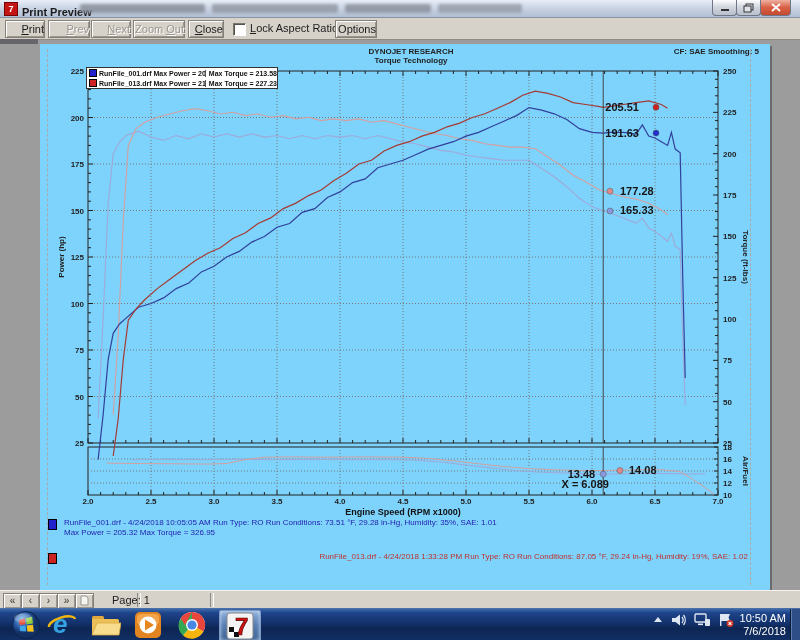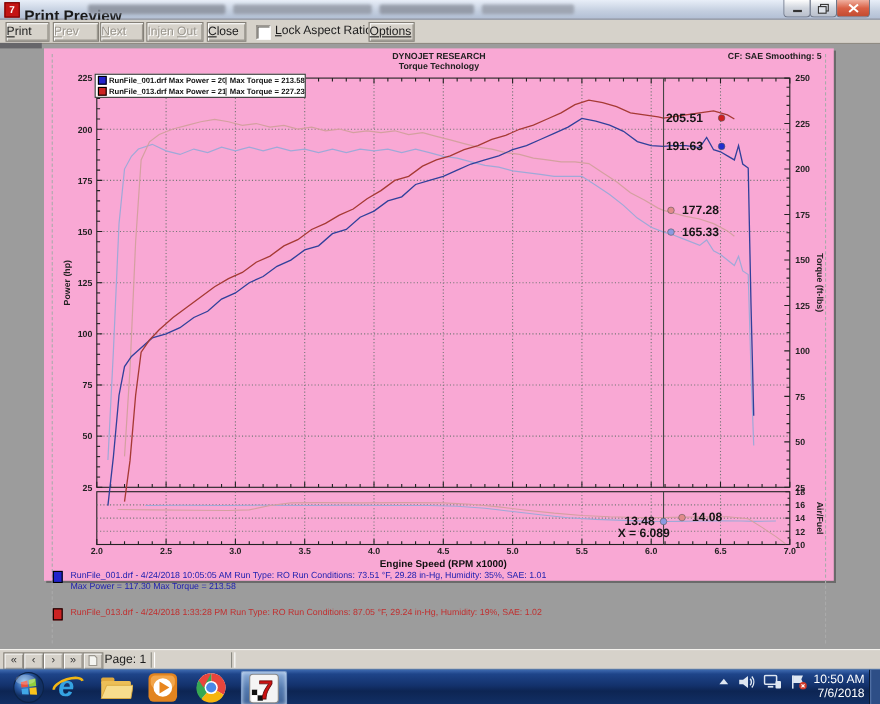--- a/index.html
+++ b/index.html
@@ -4,62 +4,62 @@
 <style>
   html,body{margin:0;padding:0;}
   body{width:800px;height:640px;overflow:hidden;position:relative;background:#9c9c9c;
        font-family:"Liberation Sans",sans-serif;-webkit-font-smoothing:none;}
   .abs{position:absolute;}
   
   #titlebar{left:0;top:0;width:800px;height:17px;
     background:linear-gradient(#e8eef8,#c3cedf 60%,#b2bfd4);border-bottom:1px solid #8a93a5;}
   #app-icon{left:4px;top:2px;width:12px;height:12px;background:#c41414;border:1px solid #700;
     color:#fff;font-size:9px;font-weight:bold;text-align:center;line-height:12px;}
-  #title-text{left:22px;top:6px;font-size:14px;font-weight:600;color:#1a1a1a;}
+  #title-text{left:22px;top:6px;font-size:11px;font-weight:600;color:#1a1a1a;}
   .redact{top:4px;height:9px;border-radius:2px;filter:blur(1.5px);opacity:.8;}
   .winbtn{top:0px;height:15px;border:1px solid #6e7687;border-top:none;
     border-radius:0 0 4px 4px;background:linear-gradient(#fdfdfd,#cfd4dd 50%,#b9c0cc);
     display:flex;align-items:center;justify-content:center;}
   #btn-close-win{background:linear-gradient(#f0b0a0,#d96045 50%,#c24a30);}
   
   #toolbar{left:0;top:18px;width:800px;height:21px;background:#d6d2ca;
     border-bottom:1px solid #8f8b83;}
   .btn{position:absolute;top:2px;height:16px;background:#d6d2ca;border:1px solid #848078;
     box-shadow:inset 1px 1px 0 #ffffff, inset -1px -1px 0 #9a968e;
-    font-size:11px;color:#1c1c1c;text-align:center;display:flex;align-items:center;justify-content:flex-start;}
+    font-size:11px;color:#1c1c1c;text-align:center;display:flex;align-items:center;justify-content:flex-end;}
   .btn.disabled{color:#9b978f;text-shadow:1px 1px 0 #fff;}
   .k{text-decoration:underline;}
   #chk-lock{left:233px;top:5px;width:11px;height:11px;background:#fff;
     border:1px solid;border-color:#7a766e #fff #fff #7a766e;box-shadow:inset 1px 1px 0 #55524c;}
   #lbl-lock{left:250px;top:4px;font-size:11px;color:#1c1c1c;}
   #corner-dark{left:0;top:39px;width:38px;height:5px;background:#66666a;}
   
-  #page{left:40px;top:44px;width:718px;height:484px;background:#f9a8d4;
-    box-shadow:2px 2px 0 #6a6a6a;}
+  #page{left:40px;top:44px;width:718px;height:546px;background:#7dd3fc;
+    box-shadow:2px 2px 0 #6a6a6a;padding-left:12px;}
   .hdr{width:718px;text-align:center;font-size:8px;font-weight:bold;color:#222;}
   #hdr-right{right:11px;top:3px;font-size:8px;font-weight:bold;color:#222;}
   .margin-dash{top:5px;height:536px;width:0;border-left:1px dashed #aaa;}
   
   #legend{left:46px;top:23px;width:190px;background:#fff;border:1px solid #333;
     font-size:7px;font-weight:bold;color:#111;}
   .lg-row{display:flex;align-items:center;height:10px;}
   .lg-sw{width:6px;height:6px;margin:0 2px 0 2px;border:1px solid #000;flex:none;}
   .lg-left{width:112px;white-space:nowrap;overflow:hidden;}
   .lg-right{border-left:1px solid #555;padding-left:3px;white-space:nowrap;}
   
   .run{left:8px;width:700px;font-size:8px;line-height:10px;white-space:nowrap;}
   .run-sq{position:absolute;left:0;top:1px;width:7px;height:9px;border:1px solid #000;}
   .run-lines{margin-left:16px;}
   
   #statusbar{left:0;top:590px;width:800px;height:18px;background:#d6d2ca;border-top:1px solid #f4f2ee;}
   .sbtn{position:absolute;top:2px;width:17px;height:14px;background:#d6d2ca;border:1px solid #848078;
     box-shadow:inset 1px 1px 0 #fff, inset -1px -1px 0 #9a968e;font-size:10px;color:#333;
     text-align:center;line-height:13px;}
   .sep{position:absolute;top:2px;height:14px;width:2px;border-left:1px solid #8a8a82;border-right:1px solid #fff;}
-  #page-label{left:95px;top:3px;font-size:11px;color:#1c1c1c;}
+  #page-label{left:95px;top:3px;font-size:11px;color:#1c1c1c;padding-left:17px;}
   
   #taskbar{left:0;top:608px;width:800px;height:32px;
     background:linear-gradient(#3c68ae,#1e4489 12%,#13316b 45%,#0d2553 60%,#123066);
     border-top:1px solid #4a6fa5;}
   .tb-ico{position:absolute;top:2px;width:32px;height:28px;display:flex;align-items:center;justify-content:center;}
   #tile-active{left:219px;top:1px;width:40px;height:30px;border:1px solid #7e9cc8;border-radius:2px;
     background:linear-gradient(#8fb0dc,#5379ae 50%,#3f6296);box-shadow:inset 0 0 4px #cfe0f4;}
   #tray{position:absolute;right:66px;top:4px;display:flex;align-items:center;gap:7px;}
   #clock{position:absolute;right:14px;top:3px;text-align:right;color:#fff;font-size:11px;line-height:13px;}
   #show-desktop{position:absolute;right:0;top:0;width:9px;height:32px;background:#2d4e86;
@@ -98,28 +98,28 @@
   <div class="btn" style="left:5px;width:38px;">
       <span><span class="k">P</span><span>rint</span></span>
     </div>
   <div class="btn disabled" style="left:48px;width:40px;">
       <span><span class="k">P</span><span>rev</span></span>
     </div>
   <div class="btn disabled" style="left:91px;width:38px;">
       <span><span class="k">N</span><span>ext</span></span>
     </div>
   <div class="btn disabled" style="left:133px;width:50px;">
-      <span><span>Injen </span><span class="k">O</span><span>ut</span></span>
+      <span><span>Zoom </span><span class="k">O</span><span>ut</span></span>
     </div>
   <div class="btn" style="left:188px;width:34px;">
       <span><span class="k">C</span><span>lose</span></span>
     </div>
   <div id="chk-lock" class="abs"></div>
   <div id="lbl-lock" class="abs"><span class="k">L</span><span>ock Aspect Ratio</span></div>
-  <div class="btn" style="left:335px;width:40px;text-decoration:underline;">
+  <div class="btn" style="left:335px;width:40px;">
       <span>Options</span>
     </div>
 </div>
 <div id="corner-dark" class="abs"></div>
 
 <div id="page" class="abs">
   <div class="abs hdr" style="top:3px;">DYNOJET RESEARCH</div>
   <div class="abs hdr" style="top:12px;">Torque Technology</div>
   <div id="hdr-right" class="abs">CF: SAE  Smoothing: 5</div>
   <div class="abs margin-dash" style="left:7px;"></div>
@@ -487,26 +487,26 @@
       <div class="lg-sw" style="background: rgb(204, 34, 34);"></div>
       <div class="lg-left">RunFile_013.drf Max Power = 214.17</div>
       <div class="lg-right">Max Torque = 227.23</div>
     </div>
   </div>
 
   <div class="abs run" style="top:474px;">
     <div class="run-sq" style="background: rgb(34, 34, 204);"></div>
     <div class="run-lines" id="run0" style="color:#2222b0;">
       <div>RunFile_001.drf - 4/24/2018 10:05:05 AM  Run Type: RO  Run Conditions: 73.51 °F, 29.28 in-Hg,  Humidity:  35%, SAE: 1.01</div>
-      <div>Max Power = 117.30  Max Torque = 213.58</div>
+      <div>Max Power = 205.32  Max Torque = 326.95</div>
     </div>
   </div>
   <div class="abs run" style="top:508px;">
     <div class="run-sq" style="background: rgb(204, 34, 34);"></div>
-    <div class="run-lines" id="run1" style="color:#c03030;">
+    <div class="run-lines" id="run1" style="color:#c03030;text-align:right;">
       <div>RunFile_013.drf - 4/24/2018 1:33:28 PM  Run Type: RO  Run Conditions: 87.05 °F, 29.24 in-Hg,  Humidity:  19%, SAE: 1.02</div>
     </div>
   </div>
 </div>
 
 <div id="statusbar" class="abs">
   <div class="sbtn" style="left:3px;">«</div>
   <div class="sbtn" style="left:21px;">‹</div>
   <div class="sbtn" style="left:39px;">›</div>
   <div class="sbtn" style="left:57px;">»</div>

